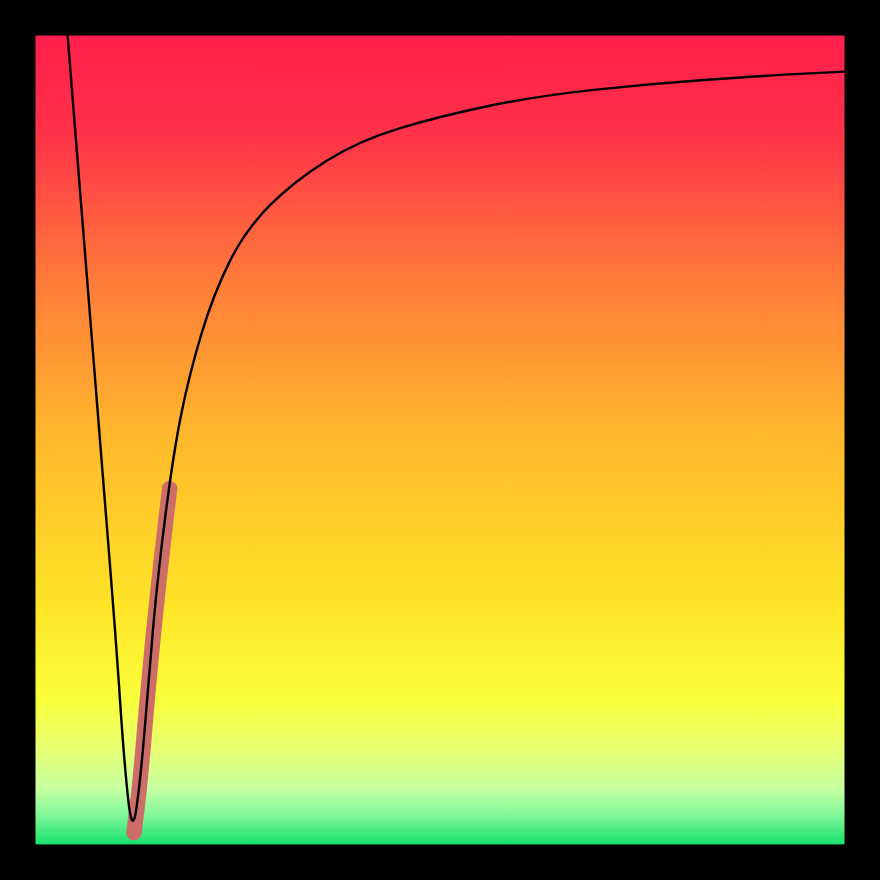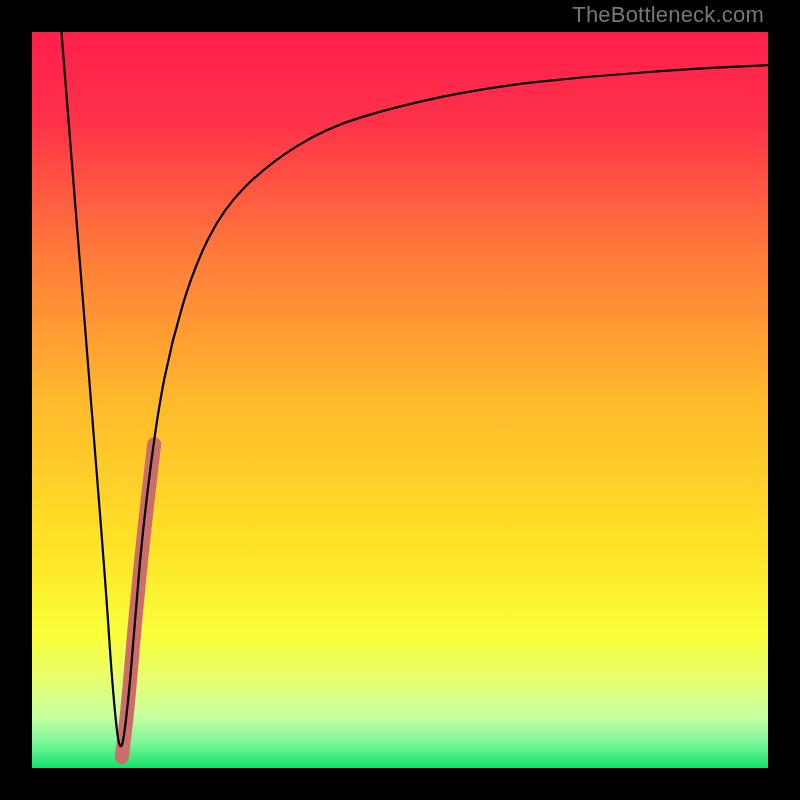--- a/index.html
+++ b/index.html
@@ -55,21 +55,20 @@
   .pink-seg {
     fill: none;
     stroke-linecap: round;
     stroke-width: 14;
   }
 </style>
 </head>
 <body>
 
 <div class="frame">
-  <div class="watermark">TheBottleneck.com</div>
 
   <div class="plot-area">
     <svg class="gradient-bg" width="736" height="736" viewBox="0 0 736 736" preserveAspectRatio="none">
       <defs>
         <linearGradient id="bg-grad" x1="0" y1="0" x2="0" y2="1">
             <stop offset="0%" stop-color="#ff1f4b"></stop>
             <stop offset="12%" stop-color="#ff3149"></stop>
             <stop offset="30%" stop-color="#ff7a3a"></stop>
             <stop offset="50%" stop-color="#ffb92c"></stop>
             <stop offset="70%" stop-color="#ffe327"></stop>

